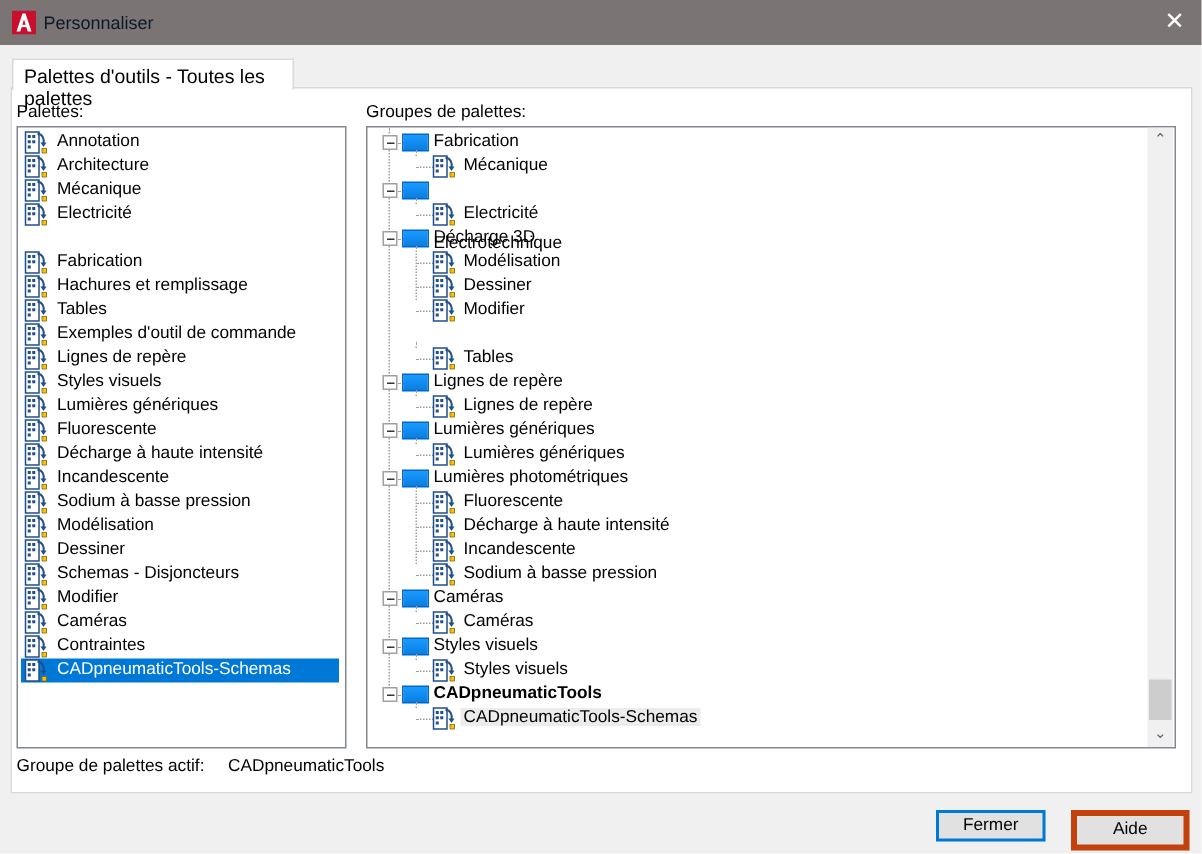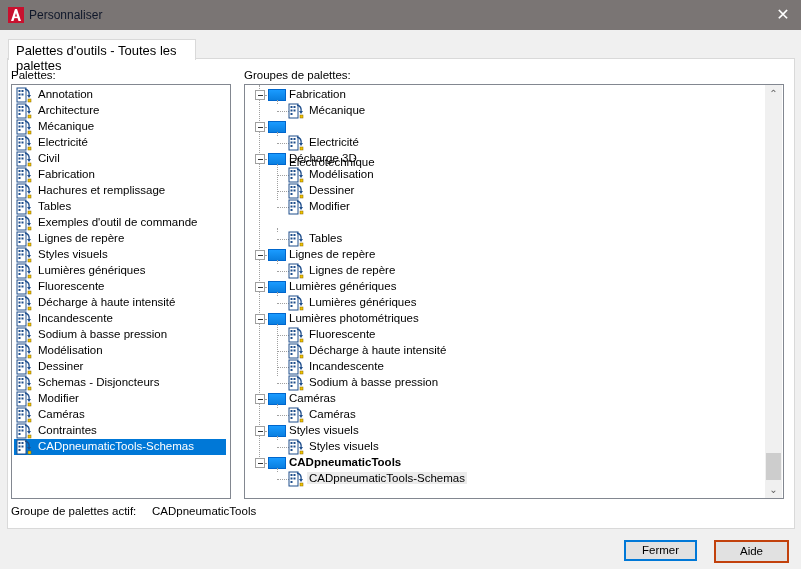--- a/index.html
+++ b/index.html
@@ -23,21 +23,21 @@
   .tree-row.bold .txt { font-weight:bold; }
   .tree-row.hl .txt { background:#ececec; padding:0 2px; margin-left:-2px; }
   .vline { position:absolute; border-left:1px dotted #a0a0a0; width:0; }
   .hline { position:absolute; border-top:1px dotted #a0a0a0; height:0; }
   .expander { position:absolute; width:8px; height:8px; border:1px solid #a0a0a0; background:#fff; }
   .expander::after { content:""; position:absolute; left:2px; top:4px; width:5px; height:1px; background:#333; }
   .group-icon { position:absolute; width:16px; height:10px; background:linear-gradient(#1a9bff,#0a7fe0); border:1px solid #0066cc; }
   .scrollbar { position:absolute; left:520px; top:0; width:17px; height:413px; background:#f0f0f0; }
   .scrollbar .arrow { position:absolute; left:0; width:17px; height:17px; text-align:center; color:#606060; font-size:10px; line-height:17px; cursor:pointer; }
   .scrollbar .thumb { position:absolute; left:1px; top:368px; width:15px; height:27px; background:#cdcdcd; }
-  .btn { position:absolute; top:540px; width:71px; height:19px; background:#e1e1e1; border:2px solid #c2410c; text-align:center; line-height:19px; font-size:11.5px; cursor:pointer; }
+  .btn { position:absolute; top:540px; width:71px; height:19px; background:#e1e1e1; border:4px solid #c2410c; text-align:center; line-height:19px; font-size:11.5px; cursor:pointer; }
   .btn.default { border:2px solid #0078d7; height:17px; line-height:17px; width:69px; }
 </style>
 </head>
 <body>
 
 <div class="titlebar">
   <svg class="app-icon" viewBox="0 0 16 16">
     <rect width="16" height="16" fill="#c8102e"></rect>
     <path d="M3 14 L7 2 L9 2 L13 14 L10.5 14 L8 6 L5.5 14 Z" fill="#fff"></path>
     <rect x="5.5" y="9.5" width="5" height="1.6" fill="#fff"></rect>
@@ -105,34 +105,20 @@
           <rect x="5.5" y="3" width="2" height="2" fill="#1f4e8c"></rect>
           <rect x="2.5" y="6.5" width="2" height="2" fill="#1f4e8c"></rect>
           <rect x="5.5" y="6.5" width="2" height="2" fill="#1f4e8c"></rect>
           <rect x="2.5" y="10" width="2" height="2" fill="#1f4e8c"></rect>
           <path d="M9 2 Q14 3 13 9" fill="none" stroke="#1f4e8c" stroke-width="1.3"></path>
           <path d="M11 8 L13 11 L15 8" fill="#1f4e8c"></path>
           <rect x="12" y="12" width="3" height="3" fill="#f2c500" stroke="#806000" stroke-width="0.5"></rect>
         </svg></span>
       <span class="txt">Electricité</span>
     </div>
-    <div class="list-item" style="top: 66px;">
-      <span class="icon"><svg viewBox="0 0 16 16" width="16" height="16">
-          <rect x="1" y="1" width="9" height="14" fill="#fff" stroke="#1f4e8c"></rect>
-          <rect x="2.5" y="3" width="2" height="2" fill="#1f4e8c"></rect>
-          <rect x="5.5" y="3" width="2" height="2" fill="#1f4e8c"></rect>
-          <rect x="2.5" y="6.5" width="2" height="2" fill="#1f4e8c"></rect>
-          <rect x="5.5" y="6.5" width="2" height="2" fill="#1f4e8c"></rect>
-          <rect x="2.5" y="10" width="2" height="2" fill="#1f4e8c"></rect>
-          <path d="M9 2 Q14 3 13 9" fill="none" stroke="#1f4e8c" stroke-width="1.3"></path>
-          <path d="M11 8 L13 11 L15 8" fill="#1f4e8c"></path>
-          <rect x="12" y="12" width="3" height="3" fill="#f2c500" stroke="#806000" stroke-width="0.5"></rect>
-        </svg></span>
-      <span class="txt">Civil</span>
-    </div>
     <div class="list-item" style="top: 82px;">
       <span class="icon"><svg viewBox="0 0 16 16" width="16" height="16">
           <rect x="1" y="1" width="9" height="14" fill="#fff" stroke="#1f4e8c"></rect>
           <rect x="2.5" y="3" width="2" height="2" fill="#1f4e8c"></rect>
           <rect x="5.5" y="3" width="2" height="2" fill="#1f4e8c"></rect>
           <rect x="2.5" y="6.5" width="2" height="2" fill="#1f4e8c"></rect>
           <rect x="5.5" y="6.5" width="2" height="2" fill="#1f4e8c"></rect>
           <rect x="2.5" y="10" width="2" height="2" fill="#1f4e8c"></rect>
           <path d="M9 2 Q14 3 13 9" fill="none" stroke="#1f4e8c" stroke-width="1.3"></path>
           <path d="M11 8 L13 11 L15 8" fill="#1f4e8c"></path>

